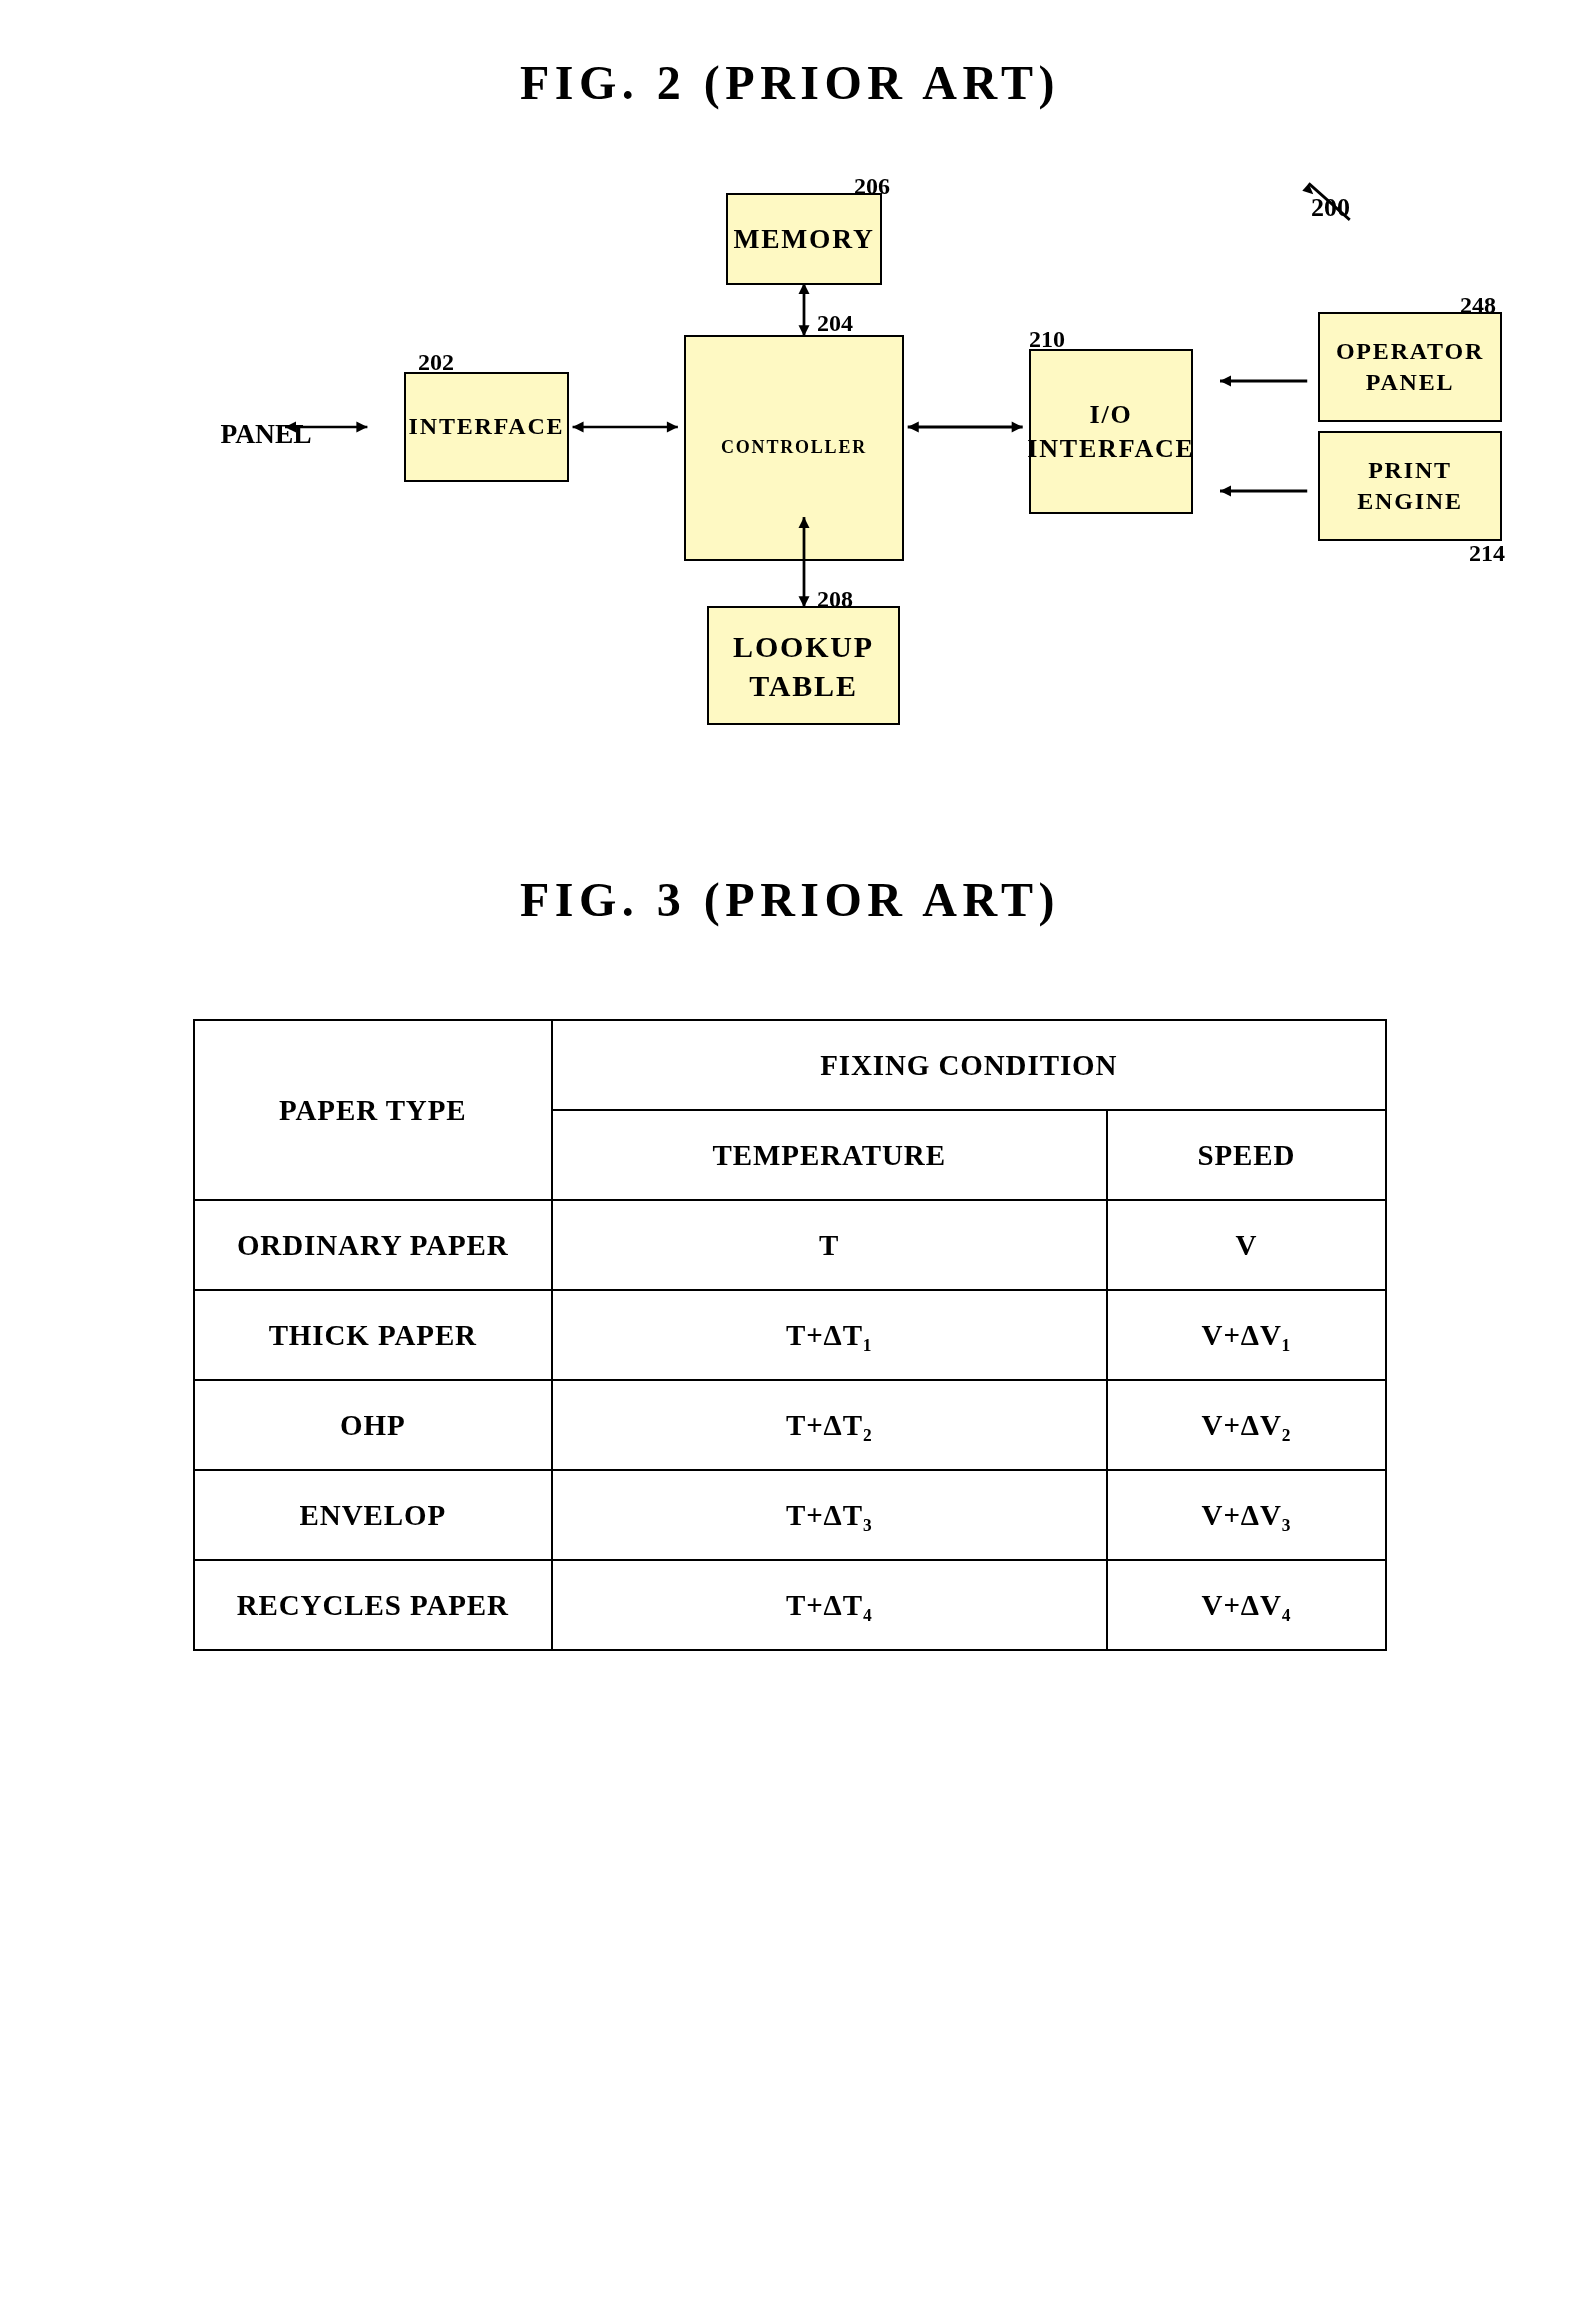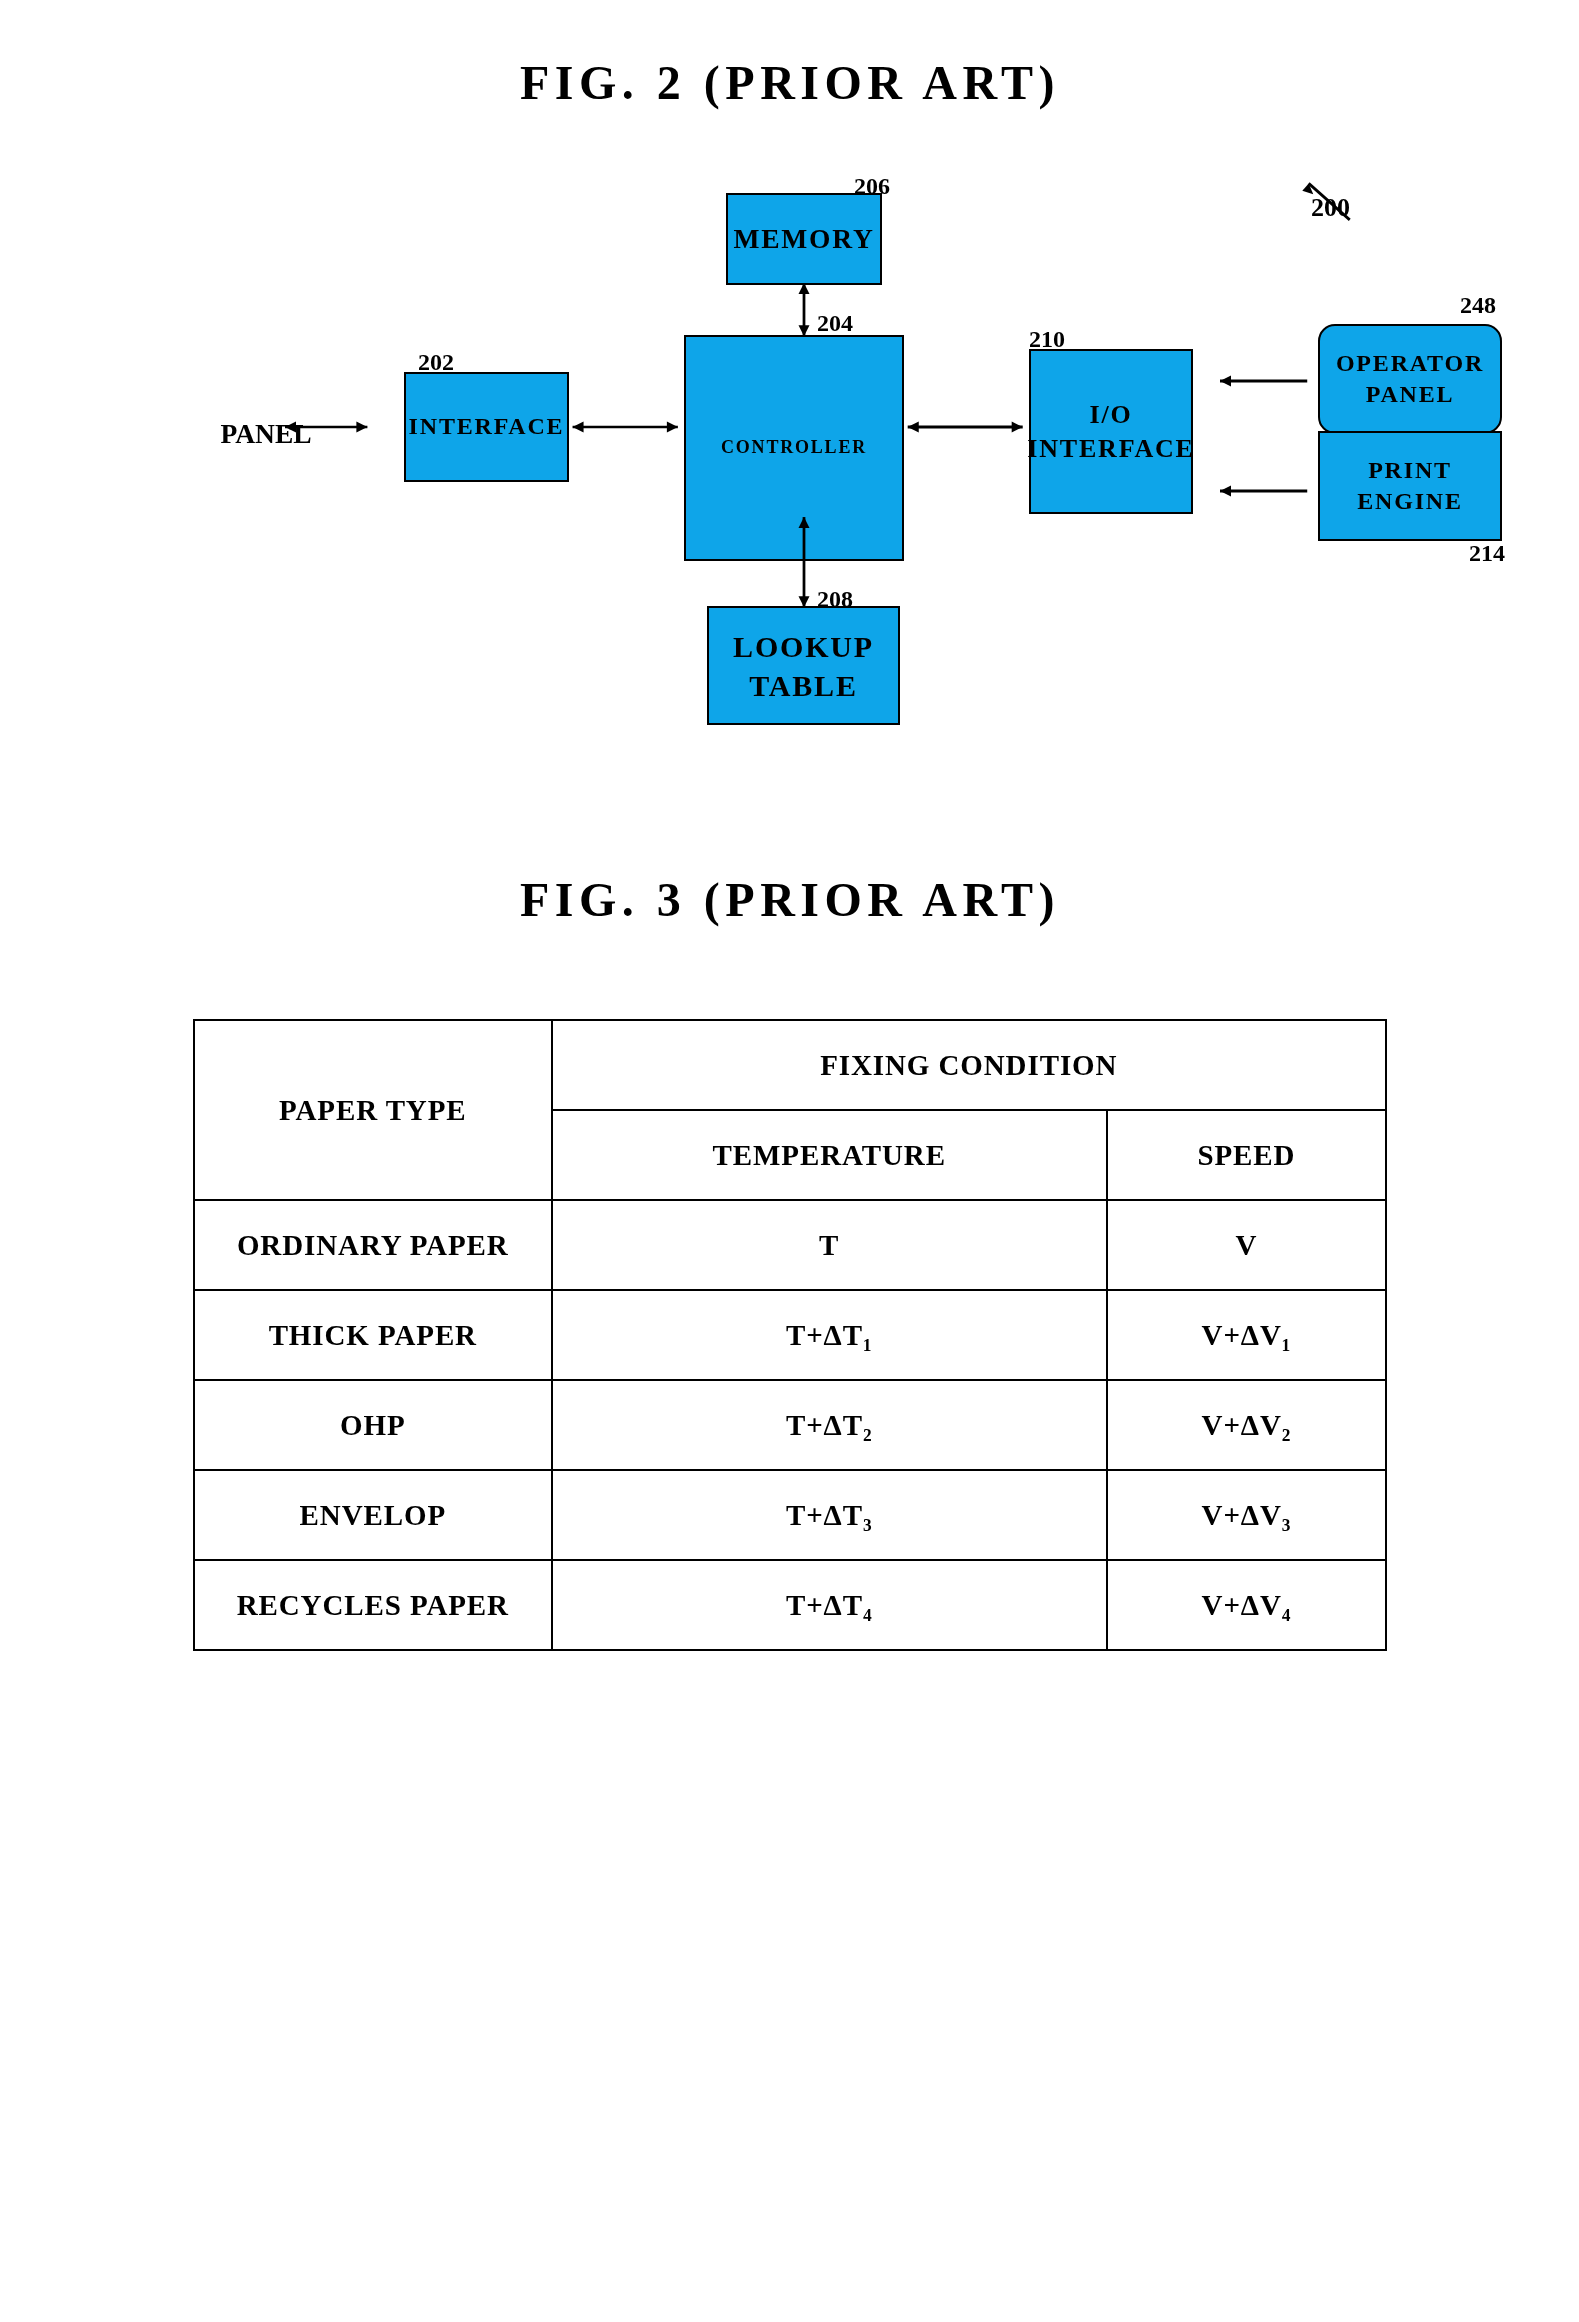--- a/index.html
+++ b/index.html
@@ -27,21 +27,21 @@
       position: absolute;
       border: 2.8px solid #000;
       display: flex;
       align-items: center;
       justify-content: center;
       text-align: center;
       font-size: 27.5px;
       font-weight: bold;
       letter-spacing: 1.8px;
       line-height: 1.3;
-      background: #0ea5e9;
+      background: #fef9c3;
     }
 
     .table-container {
       margin-top: 46px;
       width: 100%;
     }
 
     table {
       border-collapse: collapse;
       width: 100%;
@@ -130,21 +130,21 @@
   <div class="box" style="left:836px; top:193px; width:164px; height:165px; font-size:26px;">
     <span>I/O<br>INTERFACE</span>
   </div>
   <div style="position:absolute;left:836px;top:170px;font-size:24px;font-weight:bold;">210</div>
 
   <svg style="position:absolute;left:1027px;top:202px;width:101px;height:46px;" viewBox="0 0 110 50" width="101" height="46">
     <line x1="0" y1="25" x2="95" y2="25" stroke="#000" stroke-width="3"></line>
     <polygon points="0,25 12,19 12,31" fill="#000"></polygon>
   </svg>
 
-  <div class="box" style="left:1125px; top:168px; width:184px; height:110px; font-size:24px;border-radius:17px;">
+  <div class="box" style="left:1125px; top:156px; width:184px; height:110px; font-size:24px;">
     <span>OPERATOR<br>PANEL</span>
   </div>
   <div style="position:absolute;left:1267px;top:136px;font-size:24px;font-weight:bold;">248</div>
 
   <svg style="position:absolute;left:1027px;top:312px;width:101px;height:46px;" viewBox="0 0 110 50" width="101" height="46">
     <line x1="0" y1="25" x2="95" y2="25" stroke="#000" stroke-width="3"></line>
     <polygon points="0,25 12,19 12,31" fill="#000"></polygon>
   </svg>
 
   <div class="box" style="left:1125px; top:275px; width:184px; height:110px; font-size:24px;">

